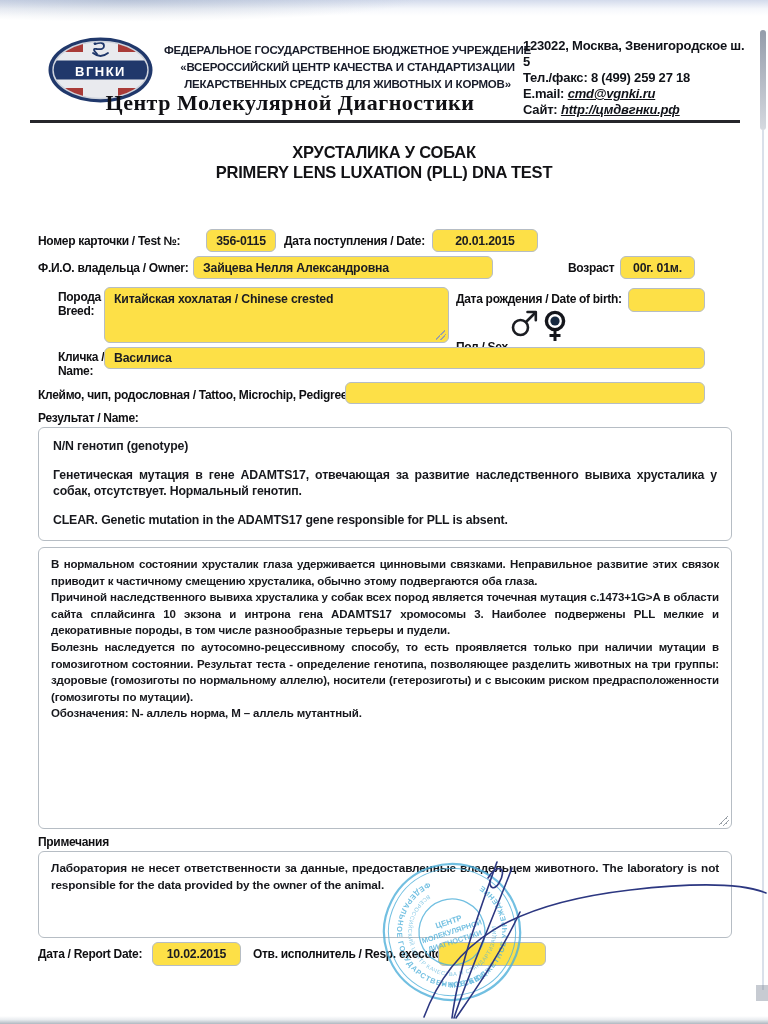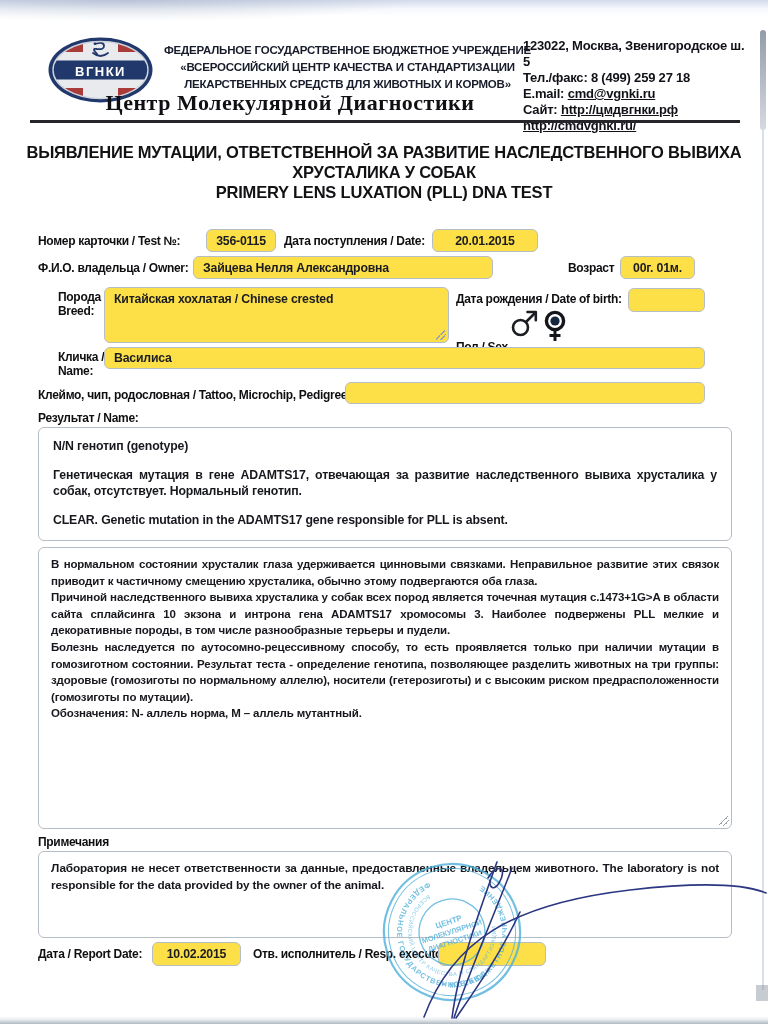--- a/index.html
+++ b/index.html
@@ -18,21 +18,21 @@
     background:rgba(150,165,195,.35);}
   .art-right3{position:absolute;top:985px;right:0;width:12px;height:16px;pointer-events:none;
     background:rgba(130,140,155,.45);}
 
   
   .logo{position:absolute;left:48px;top:37px;width:105px;height:66px;}
   .org{position:absolute;left:160px;top:42px;width:375px;text-align:center;
        font-weight:bold;font-size:11.5px;line-height:17px;letter-spacing:-0.2px;color:#181c2a;}
   .contacts{position:absolute;left:523px;top:38px;width:230px;font-size:13px;line-height:16px;
        font-weight:bold;letter-spacing:-0.2px;color:#101218;}
-  .contacts a,.contacts .lnk{color:#101218;text-decoration:underline;cursor:pointer;}
+  .contacts a,.contacts .lnk{color:#101218;text-decoration:underline;cursor:pointer;font-style:italic;}
   .center-name{position:absolute;left:40px;top:90px;width:500px;text-align:center;
        font-family:"Liberation Serif",serif;font-weight:bold;font-size:22px;letter-spacing:.5px;color:#101014;}
   .hrule{position:absolute;left:30px;top:120px;width:710px;height:3px;background:#26262a;}
 
   
   .doc-title{position:absolute;left:16px;top:142px;width:736px;text-align:center;
        font-weight:bold;font-size:16.5px;line-height:20px;letter-spacing:-0.2px;color:#121215;}
 
   
   .lbl{position:absolute;font-weight:bold;font-size:12px;letter-spacing:-0.3px;color:#0f0f12;white-space:nowrap;}
@@ -95,28 +95,26 @@
     <div>123022, Москва, Звенигородское ш. 5</div>
     <div>Тел./факс: 8 (499) 259 27 18</div>
     <div>
       <span>E.mail:</span>
       <span class="lnk">cmd@vgnki.ru</span>
     </div>
     <div>
       <span>Сайт:</span>
       <span class="lnk">http://цмдвгнки.рф</span>
     </div>
-    <div><span class="lnk">http://cmdvgnki.ru/</span></div>
   </div>
 
   <div class="center-name">Центр Молекулярной Диагностики</div>
   <div class="hrule"></div>
 
   <div class="doc-title">
-    <div>ВЫЯВЛЕНИЕ МУТАЦИИ, ОТВЕТСТВЕННОЙ ЗА РАЗВИТИЕ НАСЛЕДСТВЕННОГО ВЫВИХА</div>
     <div>ХРУСТАЛИКА У СОБАК</div>
     <div>PRIMERY LENS LUXATION (PLL) DNA TEST</div>
   </div>
 
   <div class="lbl" style="left:38px;top:234px;">Номер карточки / Test №:</div>
   <div class="ibox ic" style="left:206px;top:229px;width:70px;height:23px;">356-0115</div>
   <div class="lbl" style="left:284px;top:234px;">Дата поступления / Date:</div>
   <div class="ibox ic" style="left:432px;top:229px;width:106px;height:23px;">20.01.2015</div>
 
   <div class="lbl" style="left:38px;top:261px;">Ф.И.О. владельца / Owner:</div>

